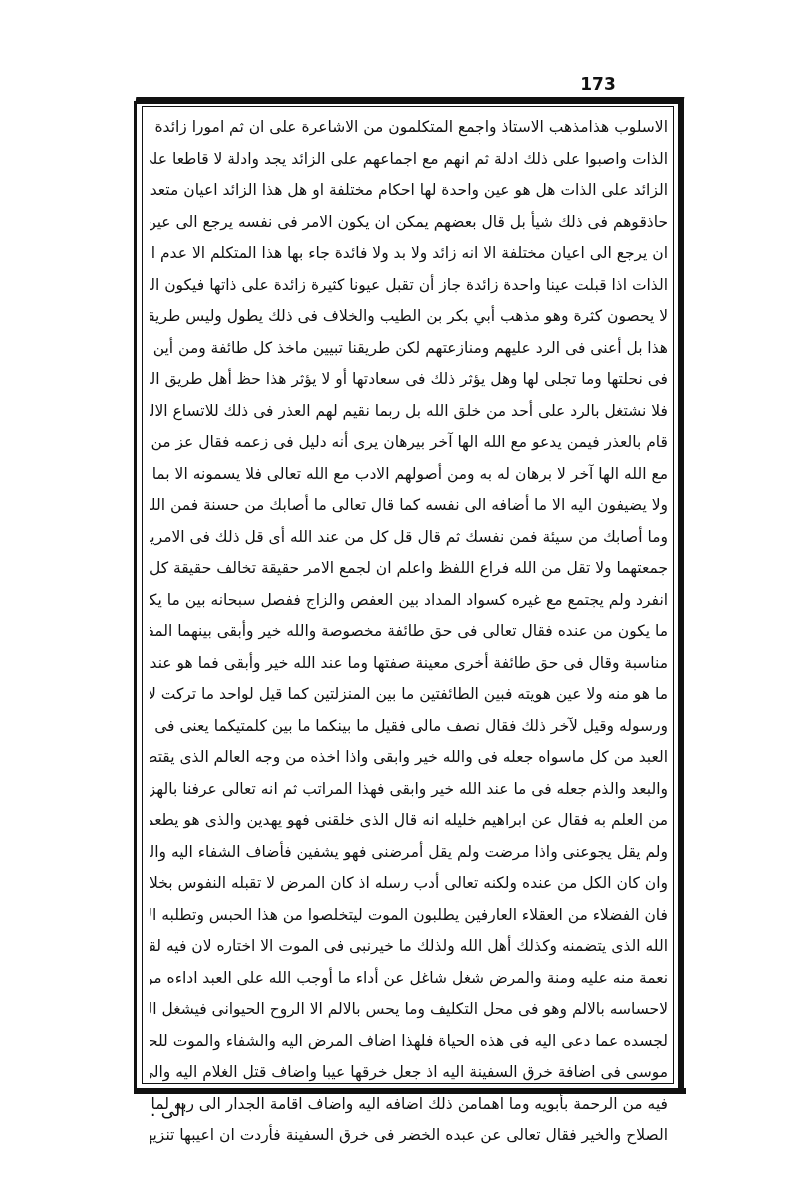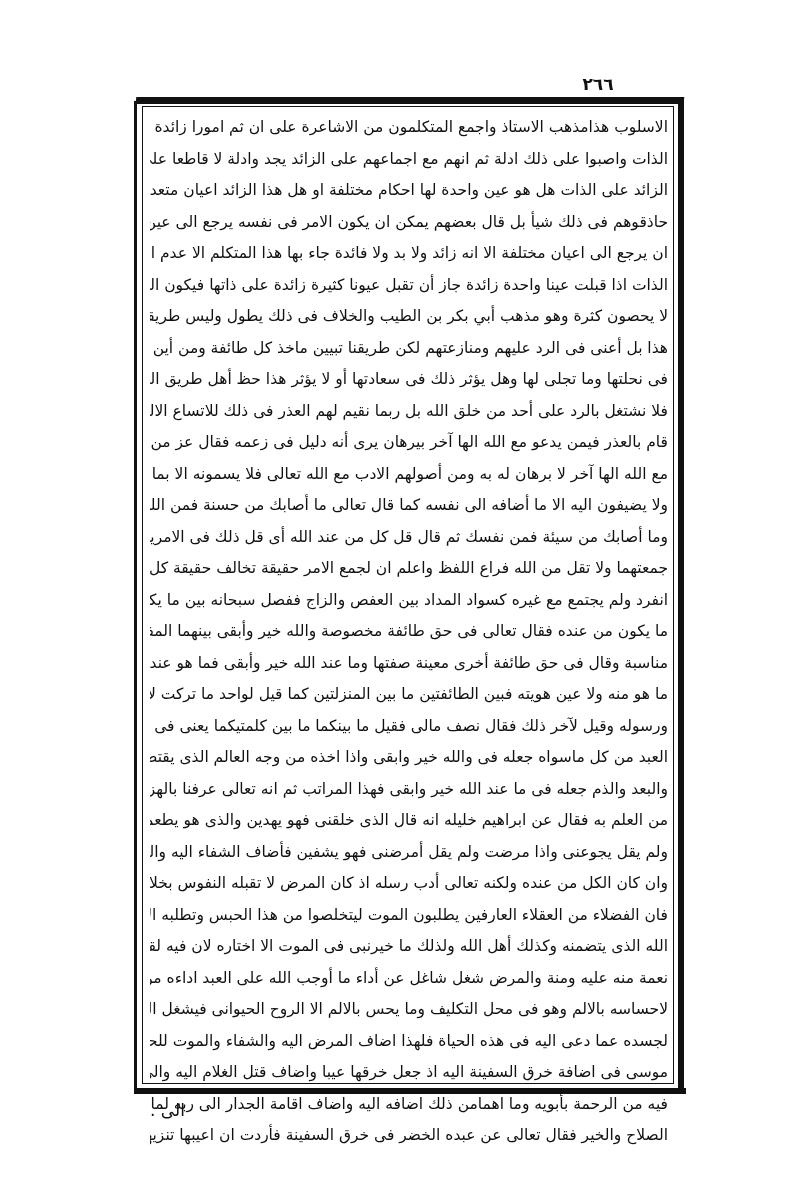--- a/index.html
+++ b/index.html
@@ -10,21 +10,21 @@
   .frame-bottom-bar { position:absolute; left:134px; top:1088px; width:552px; height:6px; background:#111; }
   .frame-right-bar { position:absolute; left:678px; top:98px; width:6px; height:996px; background:#111; }
   .frame-inner { position:absolute; left:142px; top:106px; width:532px; height:978px; border:1px solid #111; box-sizing:border-box; }
   .text-block { position:absolute; left:150px; top:112px; width:518px; direction:rtl; }
   .line { height:31.5px; line-height:31.5px; font-family:"DejaVu Sans", sans-serif; font-size:15.5px; white-space:nowrap; overflow:hidden; text-align:justify; text-align-last:justify; color:#111; }
   .catchword { position:absolute; top:1100px; left:150px; font-size:17px; direction:rtl; font-weight:normal; }
 </style>
 </head>
 <body>
 
-<div class="page-number">٢٦٦</div>
+<div class="page-number">173</div>
 
 <div class="frame-top-bar"></div>
 <div class="frame-outer"></div>
 <div class="frame-inner"></div>
 <div class="frame-right-bar"></div>
 <div class="frame-bottom-bar"></div>
 
 <div class="text-block" id="text-block">
     <div class="line">الاسلوب هذامذهب الاستاذ واجمع المتكلمون من الاشاعرة على ان ثم امورا زائدة على</div>
     <div class="line">الذات واصبوا على ذلك ادلة ثم انهم مع اجماعهم على الزائد يجد وادلة لا قاطعا على ان هذا</div>

